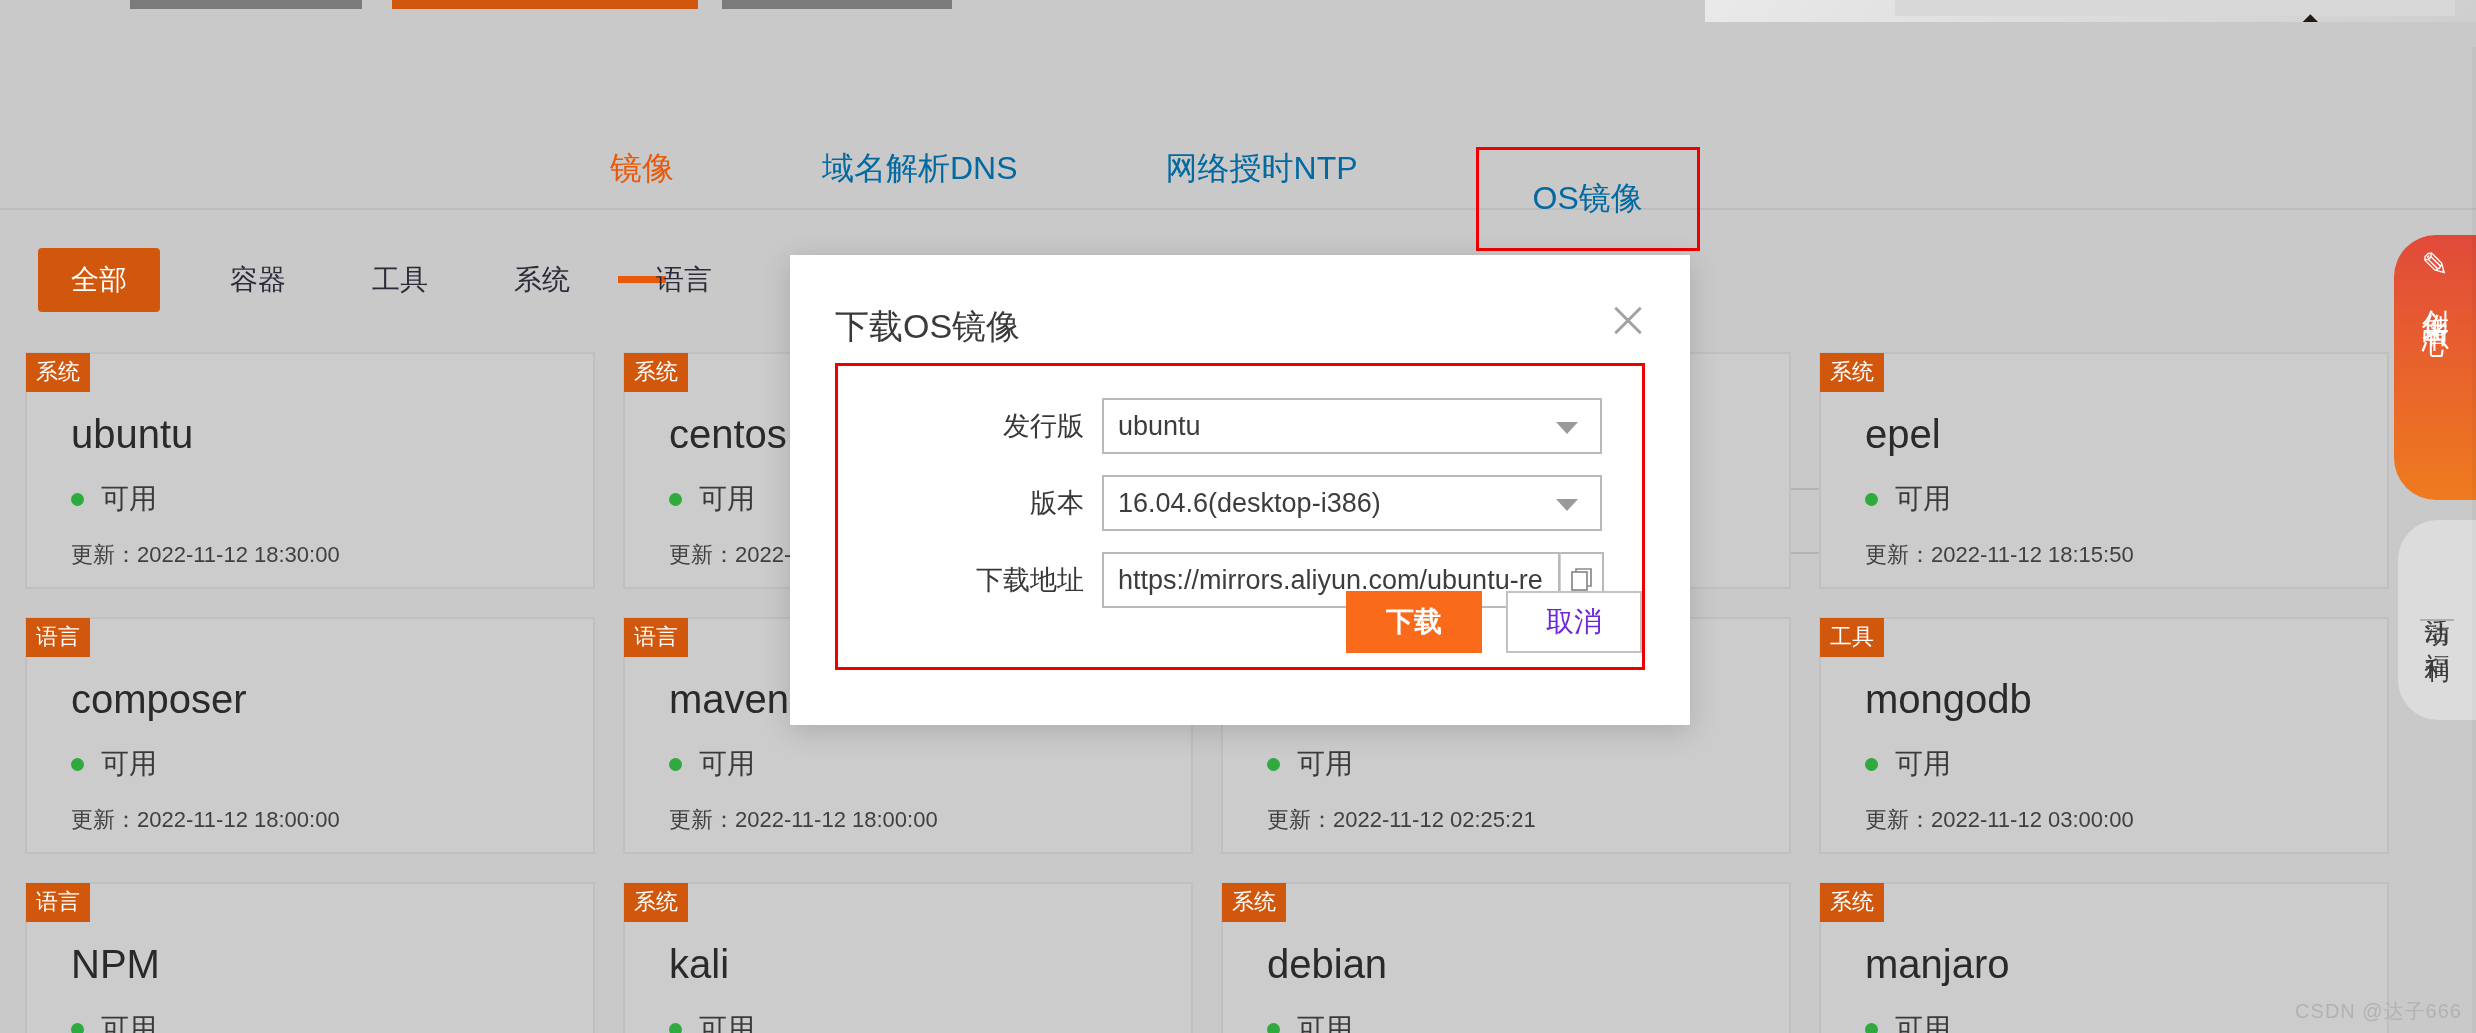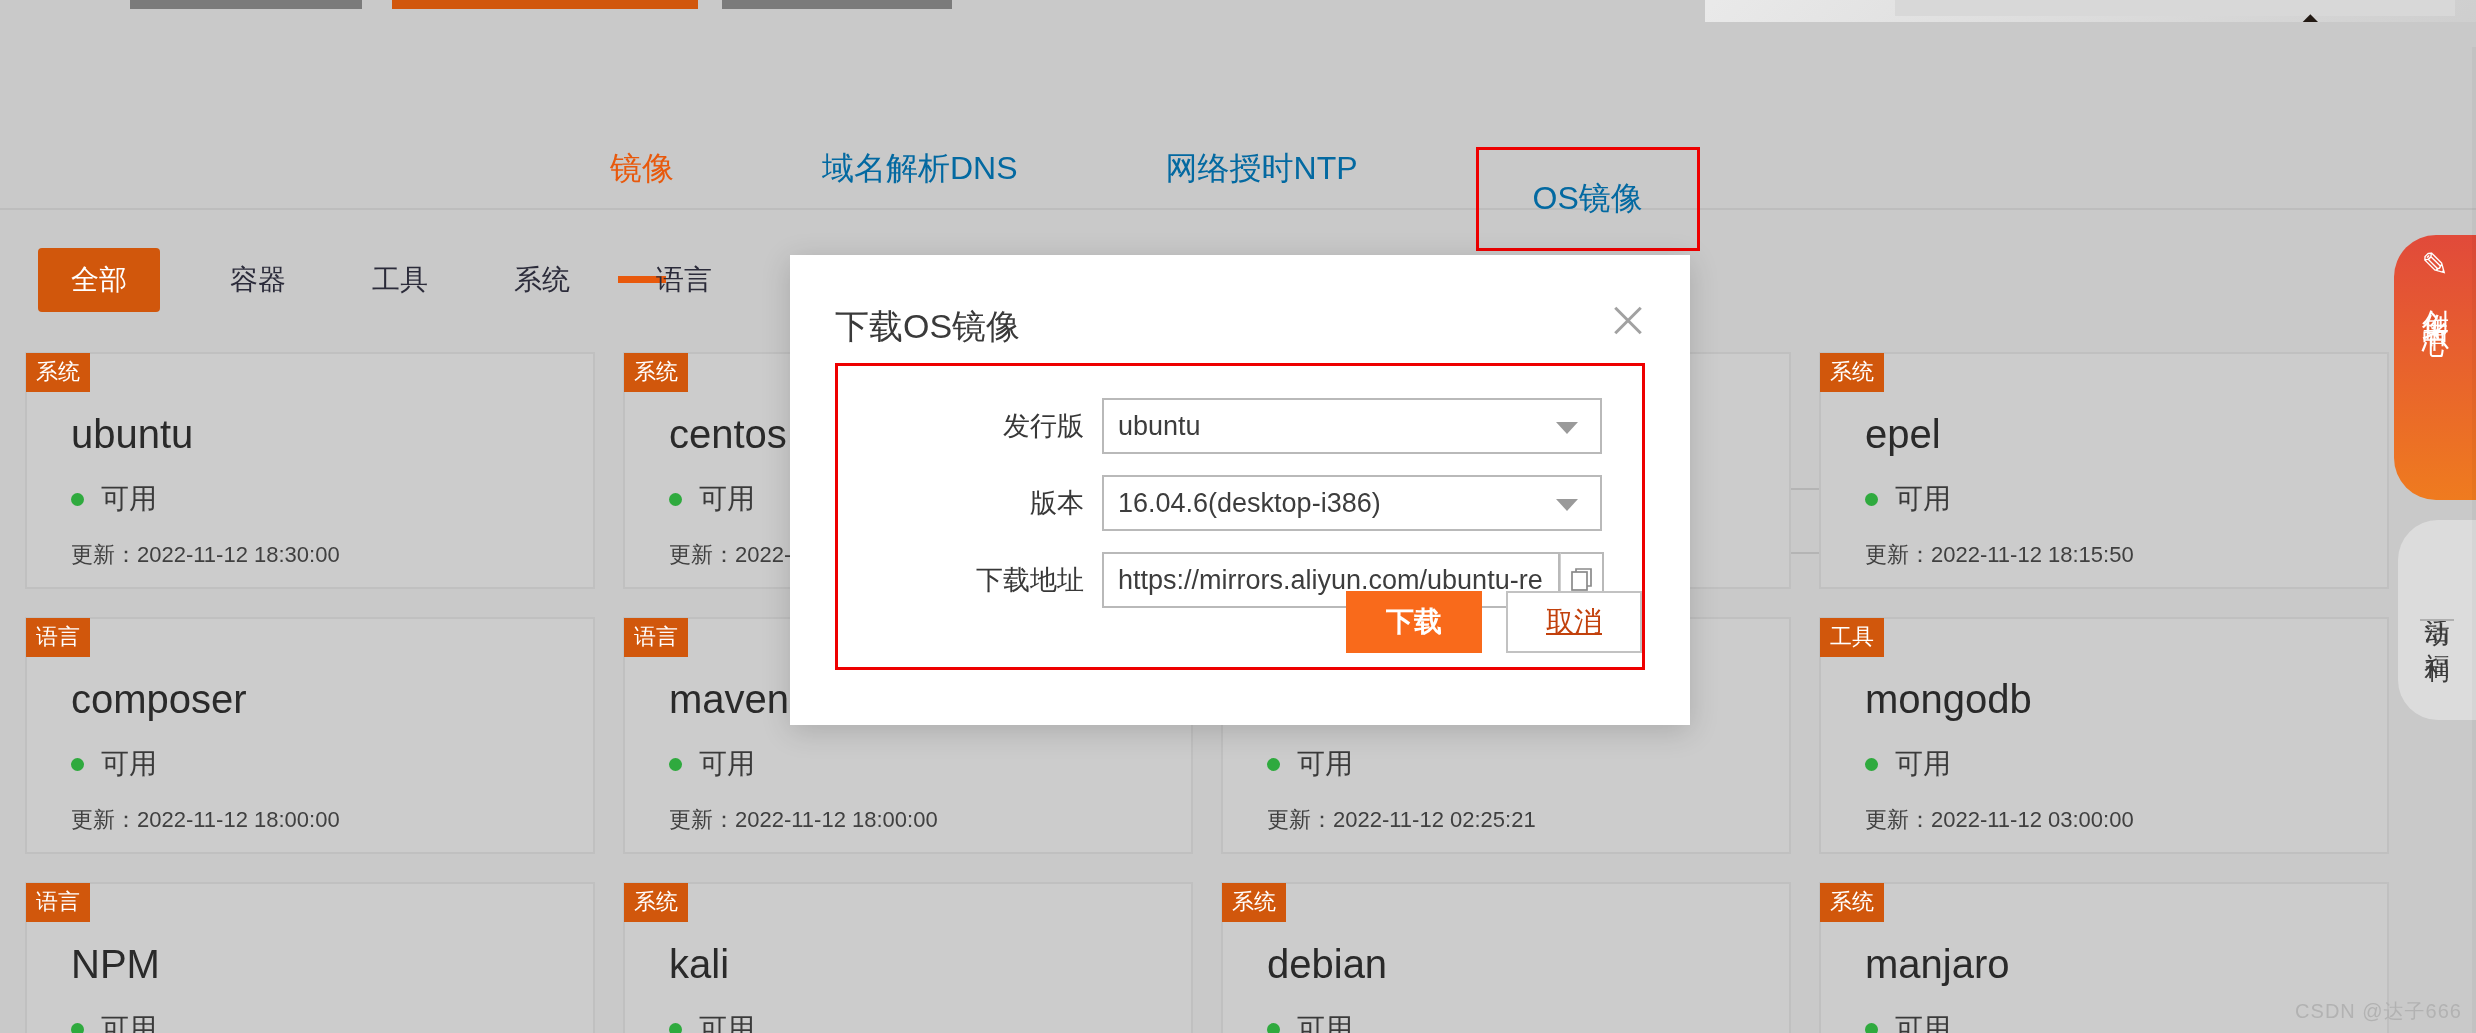--- a/index.html
+++ b/index.html
@@ -315,21 +315,21 @@
   .btn {
     font-size: 28px;
     cursor: pointer;
     border: 2px solid transparent;
     padding: 0 38px;
     height: 62px;
     line-height: 58px;
     white-space: nowrap;
   }
   .btn-primary { background: #f96a1b; color: #ffffff; font-weight: bold; }
-  .btn-default { background: #ffffff; color: #c2410c; border-color: #c2c2c2; margin-left: 24px; text-decoration: underline; }
+  .btn-default { background: #ffffff; color: #6d28d9; border-color: #c2c2c2; margin-left: 24px; }
 
   
   .float-creator {
     position: absolute;
     right: 0; top: 235px;
     width: 82px; height: 265px;
     border-radius: 42px 0 0 42px;
     background: linear-gradient(180deg, #e14a3a 0%, #ef7b1f 100%);
     color: #ffffff;
     display: flex;

